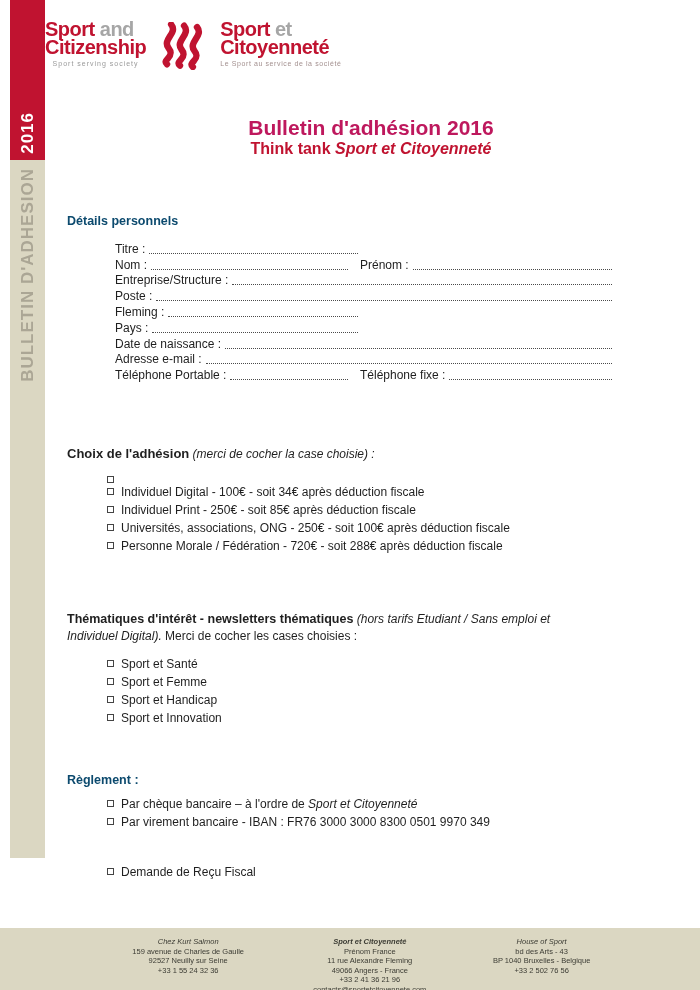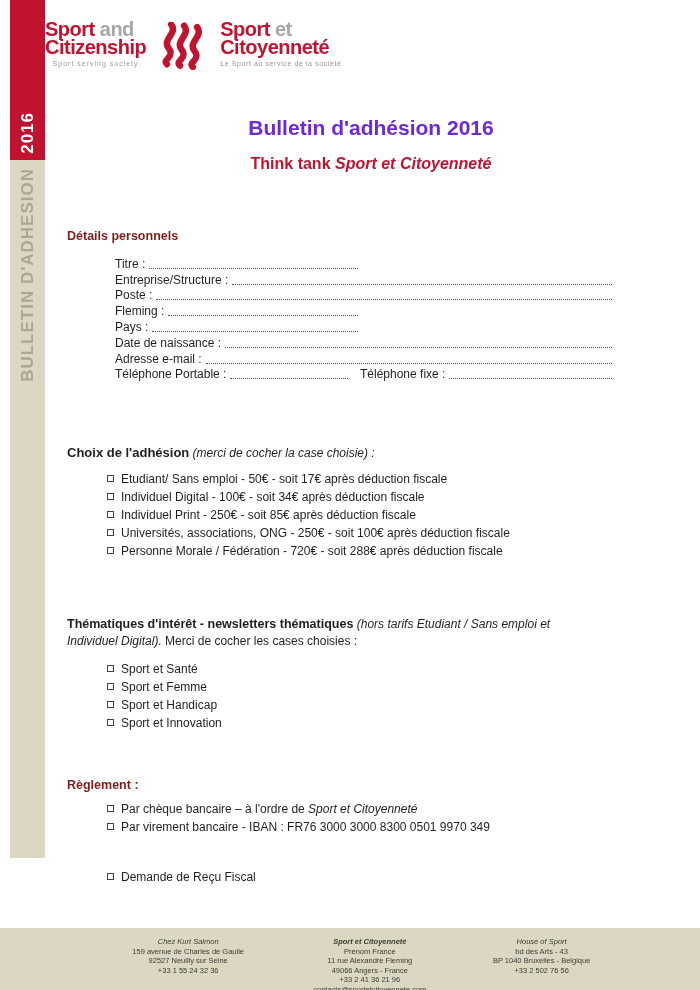--- a/index.html
+++ b/index.html
@@ -22,25 +22,25 @@
   
   .header { position:absolute; left:45px; top:20px; display:flex; align-items:flex-start; }
   .logoblock { text-align:center; }
   .logo-line { font-weight:bold; font-size:20px; line-height:18px; letter-spacing:-0.5px; text-align:left; }
   .logo-red { color:#c01330; } .logo-gray { color:#a6a6a6; }
   .tagline-en { font-size:7px; color:#9a9a9a; letter-spacing:1px; margin-top:4px; }
   .tagline-fr { font-size:7px; color:#a3908f; letter-spacing:0.6px; margin-top:4px; }
   .logo-icon { margin:2px 10px 0 14px; }
   
   .titleblock { margin:38px 0 0 130px; width:482px; text-align:center; }
-  .title-main { font-size:21px; font-weight:bold; color:#6d28d9; }
-  .title-sub  { font-size:16px; font-weight:bold; color:#c01330; margin-top:15px; }
+  .title-main { font-size:21px; font-weight:bold; color:#be185d; }
+  .title-sub  { font-size:16px; font-weight:bold; color:#c01330; margin-top:0; }
   
   .content { margin-left:67px; width:545px; font-size:12px; color:#1f1f1f; }
-  .sect-head { font-weight:bold; font-size:12.5px; color:#7f1d1d; }
+  .sect-head { font-weight:bold; font-size:12.5px; color:#0c4a6e; }
   .h-detail { margin-top:56px; }
   
   .rows { margin:12px 0 0 48px; width:497px; }
   .frow { display:flex; align-items:flex-end; height:15.8px; }
   .field { display:flex; align-items:flex-end; }
   .field .lbl { white-space:nowrap; line-height:14px; }
   .dots { border-bottom:1.5px dotted #4a4a4a; margin:0 0 2px 4px; flex:1; min-width:20px; }
   .f-short { width:243px; } .f-half { width:233px; margin-right:12px; } .f-rest { flex:1; } .f-full { flex:1; }
   
   .h-choix { margin-top:64px; font-weight:normal; }
@@ -116,20 +116,30 @@
 
     <div class="sect-head h-detail">Détails personnels</div>
     <div class="rows">
       <div class="frow">
         <div class="field f-short">
             <span class="lbl">Titre :</span>
             <span class="dots"></span>
           </div>
       </div>
       <div class="frow">
+        <div class="field f-half">
+            <span class="lbl">Nom :</span>
+            <span class="dots"></span>
+          </div>
+        <div class="field f-rest">
+            <span class="lbl">Prénom :</span>
+            <span class="dots"></span>
+          </div>
+      </div>
+      <div class="frow">
         <div class="field f-full">
             <span class="lbl">Entreprise/Structure :</span>
             <span class="dots"></span>
           </div>
       </div>
       <div class="frow">
         <div class="field f-full">
             <span class="lbl">Poste :</span>
             <span class="dots"></span>
           </div>
@@ -167,21 +177,20 @@
             <span class="lbl">Téléphone fixe :</span>
             <span class="dots"></span>
           </div>
       </div>
     </div>
 
     <div class="h-choix"><span class="b">Choix de l'adhésion</span><span class="i"> (merci de cocher la case choisie) :</span></div>
     <div class="options">
       <div class="opt">
           <span class="box"></span>
-          <span>Etudiant/ Sans emploi - 50€ - soit 17€ après déduction fiscale</span>
         </div>
       <div class="opt">
           <span class="box"></span>
           <span>Individuel Digital - 100€ - soit 34€ après déduction fiscale</span>
         </div>
       <div class="opt">
           <span class="box"></span>
           <span>Individuel Print - 250€ - soit 85€ après déduction fiscale</span>
         </div>
       <div class="opt">

